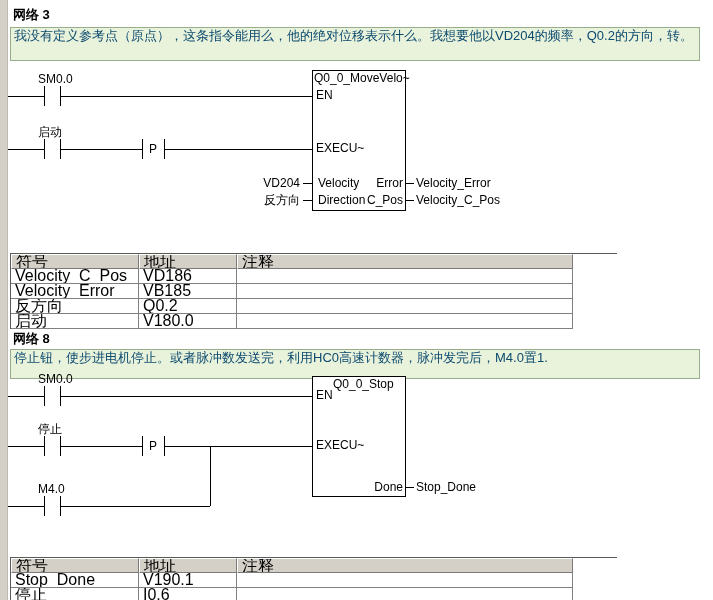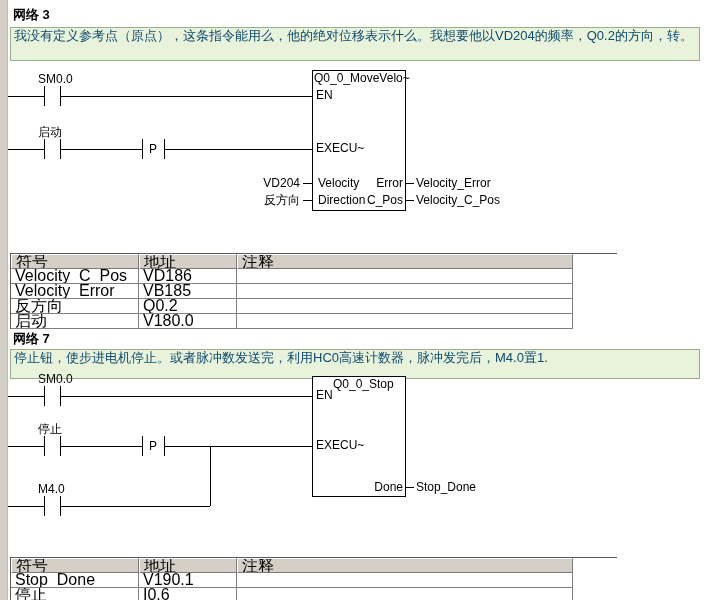--- a/index.html
+++ b/index.html
@@ -130,21 +130,21 @@
     <div class="tcell c2">Q0.2</div>
     <div class="tcell c3"></div>
   </div>
   <div class="trow">
     <div class="tcell c1">启动</div>
     <div class="tcell c2">V180.0</div>
     <div class="tcell c3"></div>
   </div>
 </div>
 
-<div class="nettitle" style="top:330px;">网络 7</div>
+<div class="nettitle" style="top:330px;">网络 8</div>
 
 <div class="comment" style="top:349px;height:30px;">停止钮，使步进电机停止。或者脉冲数发送完，利用HC0高速计数器，脉冲发完后，M4.0置1.</div>
 
 <svg class="ladder" style="top:368px;" width="713" height="165">
 
   <g>
     <line x1="8" y1="28" x2="44" y2="28"></line>
     <line x1="60" y1="28" x2="312" y2="28"></line>
   </g>
   <g>

